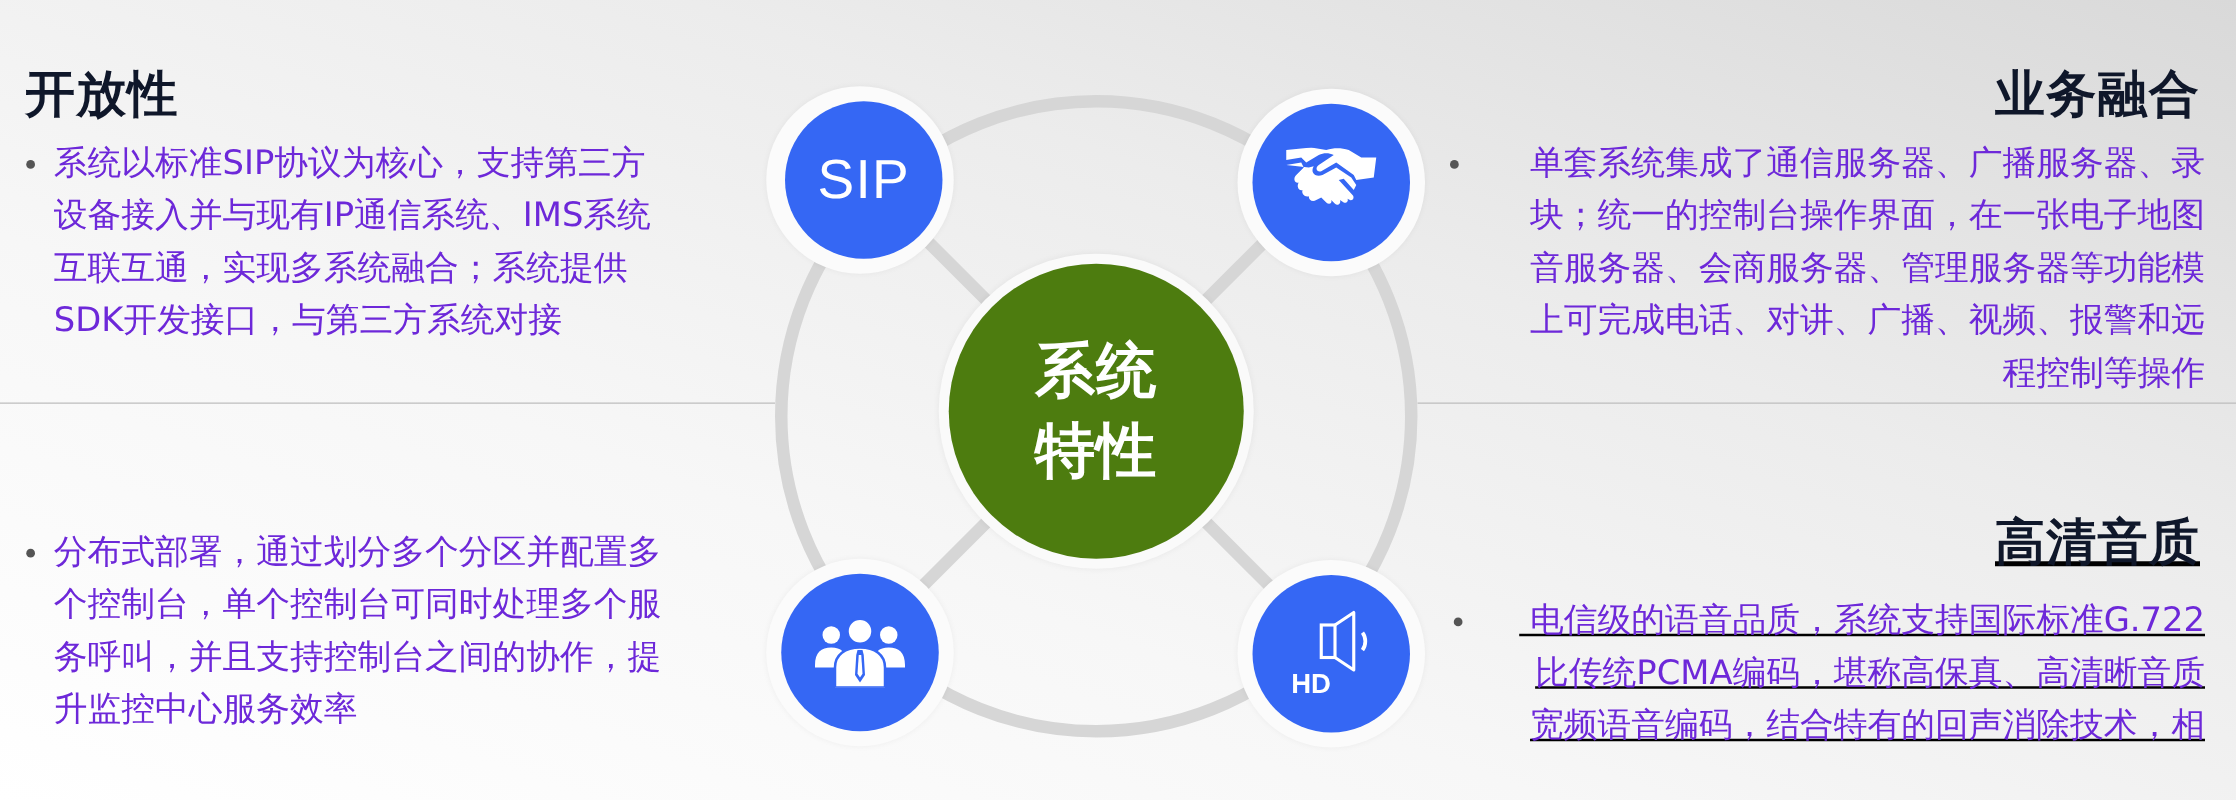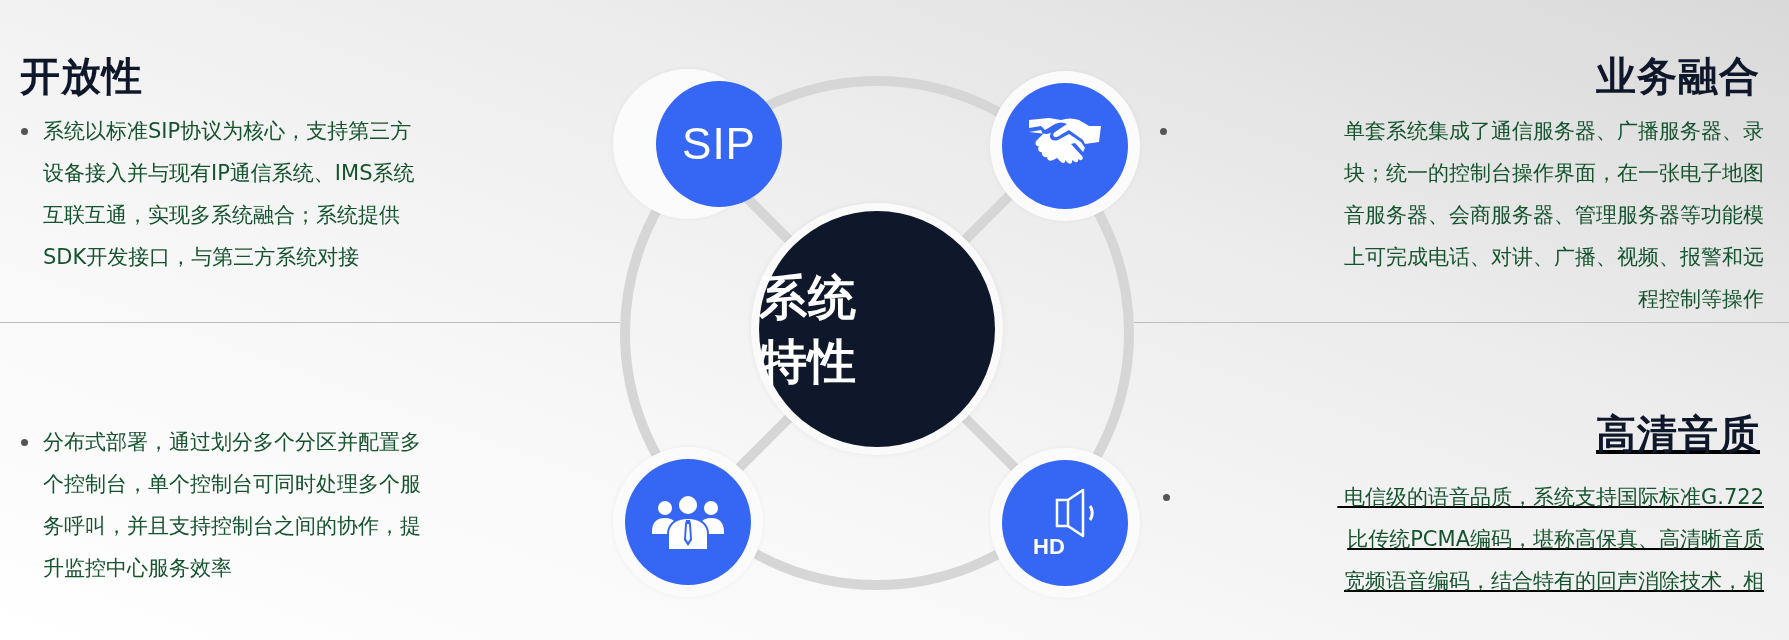--- a/index.html
+++ b/index.html
@@ -14,21 +14,21 @@
   .divider.left { left: 0; width: 620px; }
   .divider.right { left: 1134px; width: 655px; }
 
   .block { position: absolute; }
   .block h2 {
     margin: 4px; font-size: 40px; font-weight: bold; color: #0f172a; line-height: 42px;
     letter-spacing: 1px;
   }
   .block ul { margin: 0; padding: 0; list-style: none; }
   .block li {
-    position: relative; font-size: 21px; line-height: 42px; color: #14532d;
+    position: relative; font-size: 27px; line-height: 42px; color: #6d28d9;
   }
   .bullet {
     position: absolute; width: 7px; height: 7px; border-radius: 50%; background: #555;
   }
 
   .tl { left: 16px; top: 51px; width: 560px; }
   .tl ul { margin-top: 13px; padding-left: 27px; }
   .tl .bullet { left: -22px; top: 18px; }
 
   .bl { left: 16px; top: 398px; width: 570px; }
@@ -51,22 +51,22 @@
   .connector {
     position: absolute; height: 10px; background: #d6d6d6; transform-origin: 0 50%;
   }
   .center-outer {
     position: absolute; left: 751px; top: 203px; width: 252px; height: 252px;
     border-radius: 50%; background: #fafafa;
     box-shadow: 0 0 6px rgba(0,0,0,0.06);
   }
   .center-disc {
     position: absolute; left: 759px; top: 211px; width: 236px; height: 236px;
-    border-radius: 50%; background: #0f172a;
-    display: flex; flex-direction: column; justify-content: center;
+    border-radius: 50%; background: #4d7c0f;
+    display: flex; flex-direction: column; align-items: center; justify-content: center;
   }
   .center-disc span {
     color: #ffffff; font-weight: bold; font-size: 48px; line-height: 64px; letter-spacing: 1px;
   }
   .node-outer {
     position: absolute; width: 150px; height: 150px; border-radius: 50%;
     background: #fbfbfb; box-shadow: 0 0 5px rgba(0,0,0,0.05);
   }
   .node-disc {
     position: absolute; width: 126px; height: 126px; border-radius: 50%; background: #3567f4;
@@ -129,21 +129,21 @@
   <div class="connector" style="left:877px; top:330px; width:268px; transform: translateY(-5px) rotate(135deg);"></div>
   <div class="connector" style="left:877px; top:330px; width:268px; transform: translateY(-5px) rotate(45deg);"></div>
 
   <div class="center-outer"></div>
   <div class="center-disc">
     <span>系统</span>
     <span>特性</span>
   </div>
 
   <div class="node-outer" style="left:613px; top:69px;"></div>
-  <div class="node-disc" style="left:656px; top:81px;text-align:right;">
+  <div class="node-disc" style="left:628px; top:81px;text-align:right;">
     <span class="sip-text">SIP</span>
   </div>
 
   <div class="node-outer" style="left:990px; top:71px;"></div>
   <div class="node-disc" style="left:1002px; top:83px;">
     <svg width="76" height="56" viewBox="0 0 76 56">
       <path fill="#fff" d="M2 10 L14 8 L18 12 L28 6 C32 4 36 4 40 6 L28 14 C25 16 26 20 30 19 L42 12 L56 22 L58 26 L72 24 L74 8 L62 8 L52 2 C46 0 40 0 34 2 L22 0 L2 2 Z"></path>
       <path fill="#fff" d="M2 14 L14 12 L16 16 L10 22 C7 25 9 29 12 28 C10 31 12 35 15 34 C14 37 17 40 20 39 C20 42 23 44 26 42 L30 40 L34 44 C36 46 39 45 38 42 L41 45 C43 47 46 45 45 42 L48 44 C50 45 52 43 51 41 L53 42 C55 43 57 40 55 38 L44 26 L48 25 L56 34 L58 30 L54 24 L42 16 L31 22 C25 24 21 20 24 15 L20 16 Z"></path>
     </svg>
   </div>

